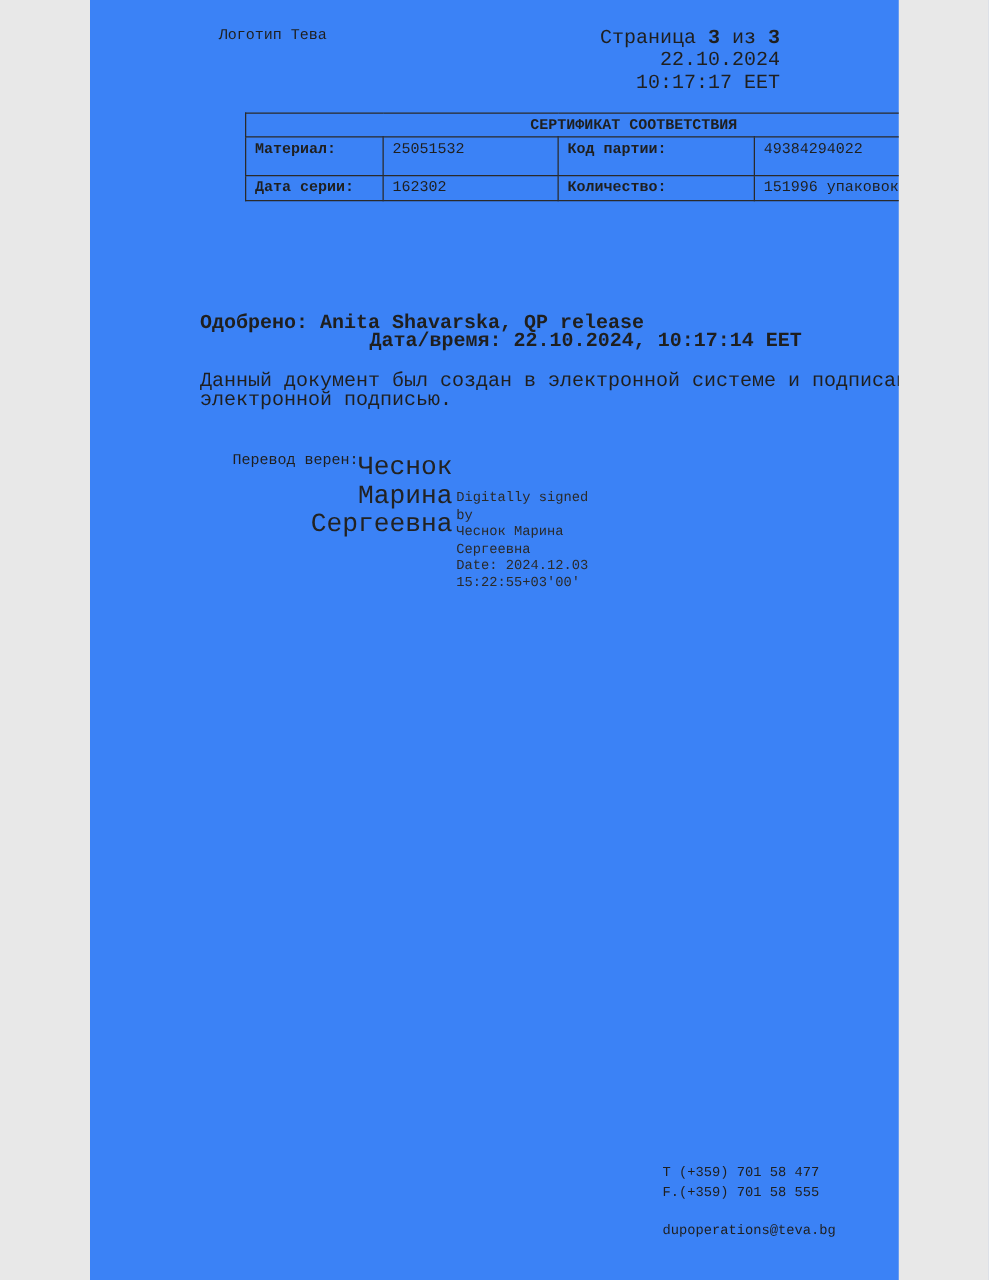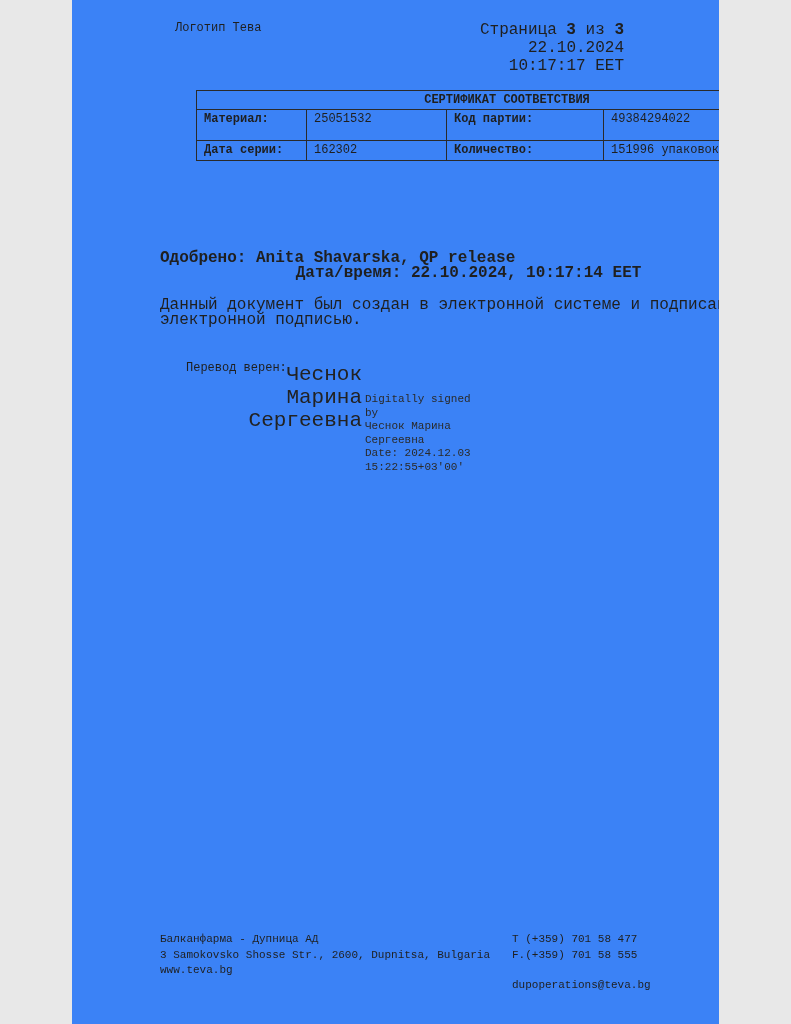--- a/index.html
+++ b/index.html
@@ -100,21 +100,21 @@
 
   
   .footer-left {
     position: absolute;
     left: 88px; top: 932px;
     font-size: 11px;
     line-height: 15.5px;
   }
   .footer-right {
     position: absolute;
-    left: 440px; top: 932px;
+    left: 458px; top: 932px;
     font-size: 11px;
     line-height: 15.5px;
   }
   .footer-right .email { margin-top: 15px; }
 </style>
 </head>
 <body>
 
 <div class="page">
 
@@ -162,24 +162,19 @@
   <div class="translation-label">Перевод верен:</div>
   <div class="signature-name">Чеснок
 Марина
 Сергеевна</div>
   <div class="signature-details">Digitally signed by
 Чеснок Марина
 Сергеевна
 Date: 2024.12.03
 15:22:55+03'00'</div>
 
-  <div class="footer-left">
-    <div>Балканфарма - Дупница АД</div>
-    <div>3 Samokovsko Shosse Str., 2600, Dupnitsa, Bulgaria</div>
-    <div>www.teva.bg</div>
-  </div>
   <div class="footer-right">
     <div>T (+359) 701 58 477</div>
     <div>F.(+359) 701 58 555</div>
     <div class="email">dupoperations@teva.bg</div>
   </div>
 
 </div>
 
 </body></html>

